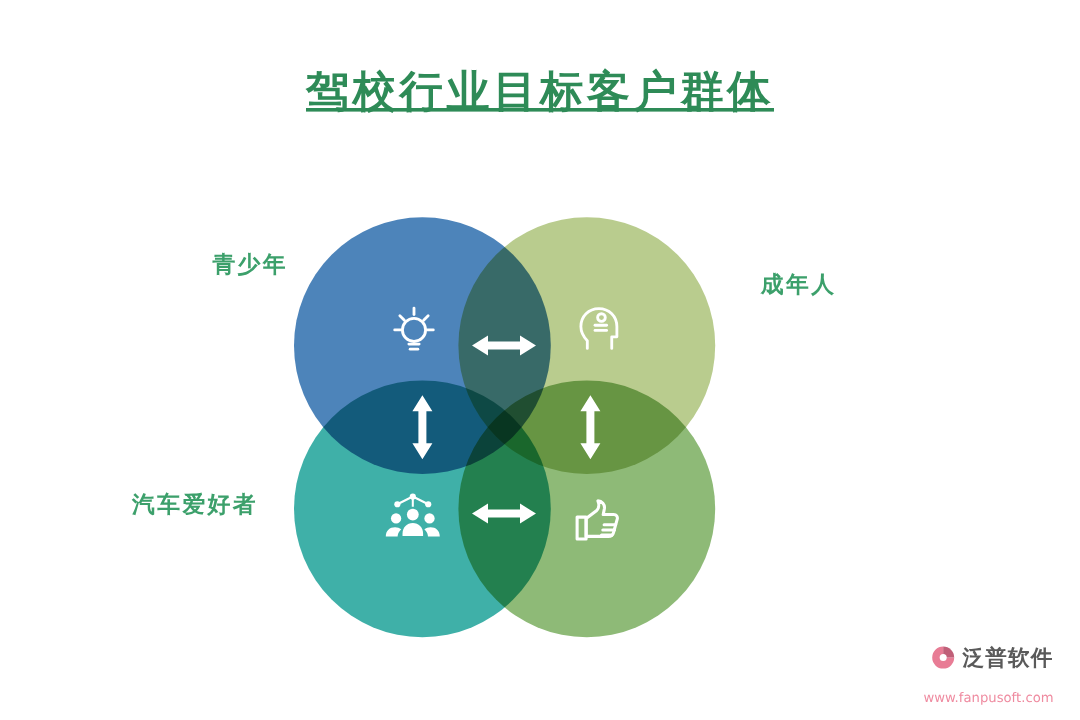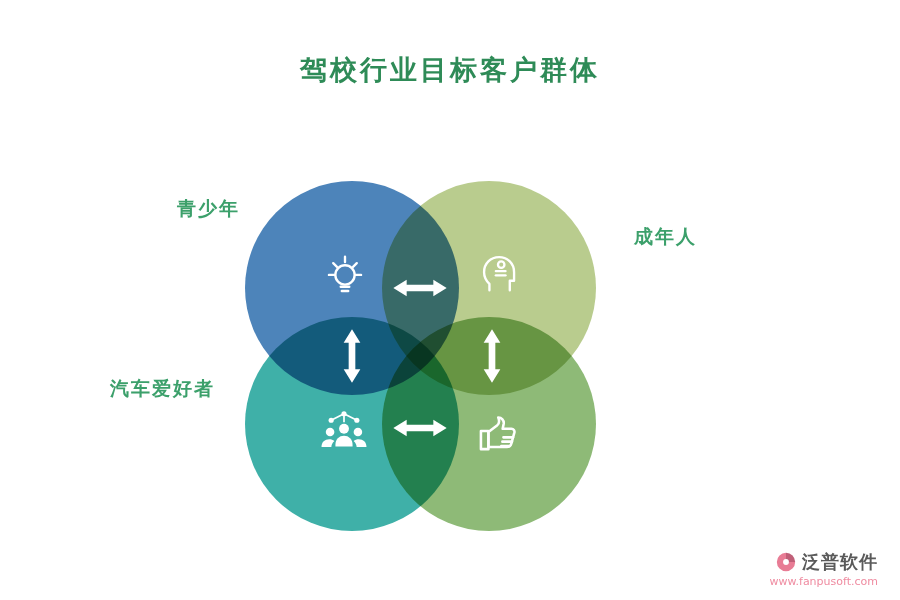--- a/index.html
+++ b/index.html
@@ -1,46 +1,46 @@
 <!DOCTYPE html>
 <html><head>
 <meta charset="utf-8">
 <style>
   html,body{margin:0;padding:0;background:#fff;}
   .page{position:relative;width:900px;height:600px;background:#fff;overflow:hidden;
         font-family:"DejaVu Serif","Liberation Serif",serif;}
   .title{position:absolute;left:0;top:52px;width:100%;text-align:center;
-         font-size:27px;font-weight:bold;letter-spacing:3px;color:#2e8b57;}
+         font-size:36px;font-weight:bold;letter-spacing:3px;color:#2e8b57;text-decoration:underline;}
   
   .circle{position:absolute;width:214px;height:214px;border-radius:50%;
           mix-blend-mode:multiply;}
   .c-tl{left:245px;top:181px;}
   .c-tr{left:382px;top:181px;}
   .c-bl{left:245px;top:317px;}
   .c-br{left:382px;top:317px;}
   
   .ov{position:absolute;display:flex;align-items:center;justify-content:center;}
   .icon-box{width:60px;height:60px;}
   .icon-box svg{width:100%;height:100%;}
   .arrow-h svg{width:54px;height:20px;display:block;}
   .arrow-v svg{width:54px;height:20px;display:block;transform:rotate(90deg);}
   
   .glabel{position:absolute;font-size:19px;font-weight:bold;color:#3ca06b;
           letter-spacing:2px;white-space:nowrap;}
-  .l-tl{right:660px;top:196px;text-align:right;}
+  .l-tl{right:660px;top:208px;text-align:right;}
   .l-tr{left:634px;top:224px;font-family:Liberation Serif, serif;}
-  .l-bl{right:685px;top:376px;}
+  .l-bl{right:685px;top:408px;}
   .l-br{left:634px;top:400px;}
   
   .footer{position:absolute;right:22px;bottom:12px;text-align:right;}
   .brand-row{display:flex;align-items:center;justify-content:flex-end;gap:5px;}
   .brand-icon svg{width:22px;height:22px;display:block;}
   .brand-name{font-size:18px;font-weight:bold;color:#5a5a5a;letter-spacing:1px;
               font-family:"DejaVu Serif","Liberation Serif",serif;}
-  .brand-site{font-size:11px;color:#ef8ba0;margin-top:1px;
+  .brand-site{font-size:11px;color:#ef8ba0;margin-top:15px;
               font-family:"DejaVu Sans","Liberation Sans",sans-serif;}
 </style>
 </head>
 <body>
 
 <div class="page">
 
   <div class="title">驾校行业目标客户群体</div>
 
   <div class="circle c-tl" style="background: rgb(77, 132, 186);"></div>

